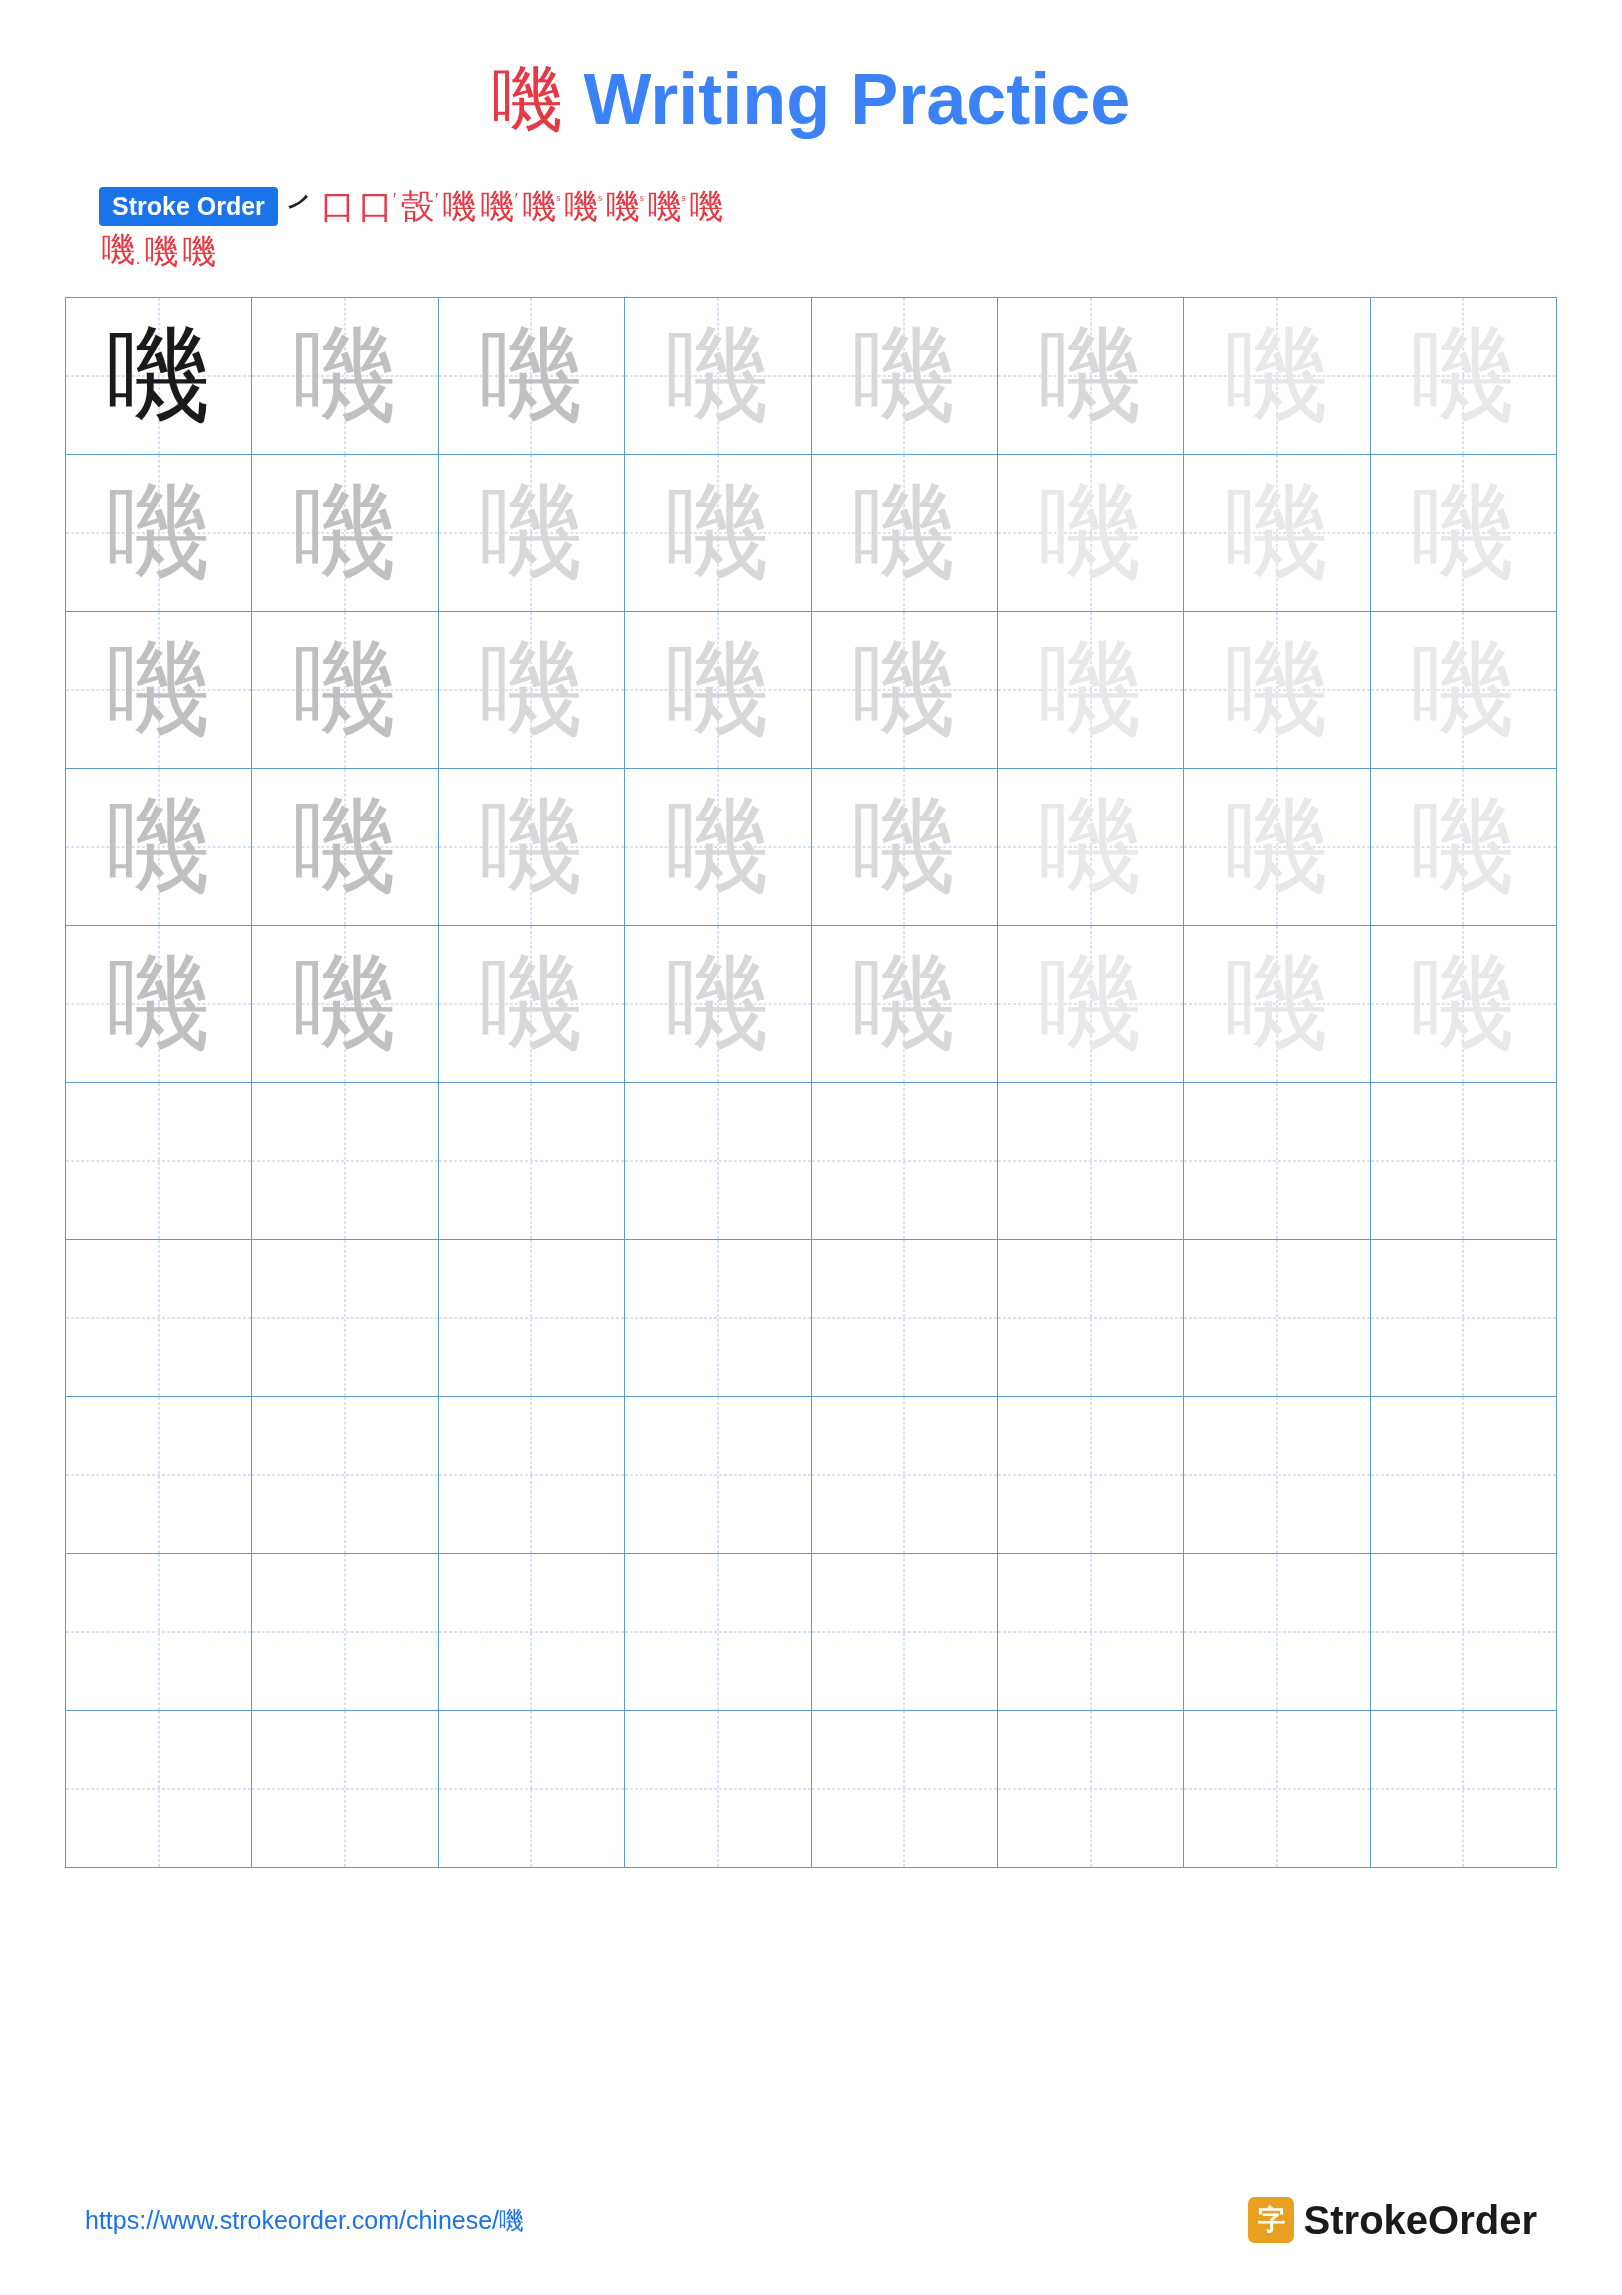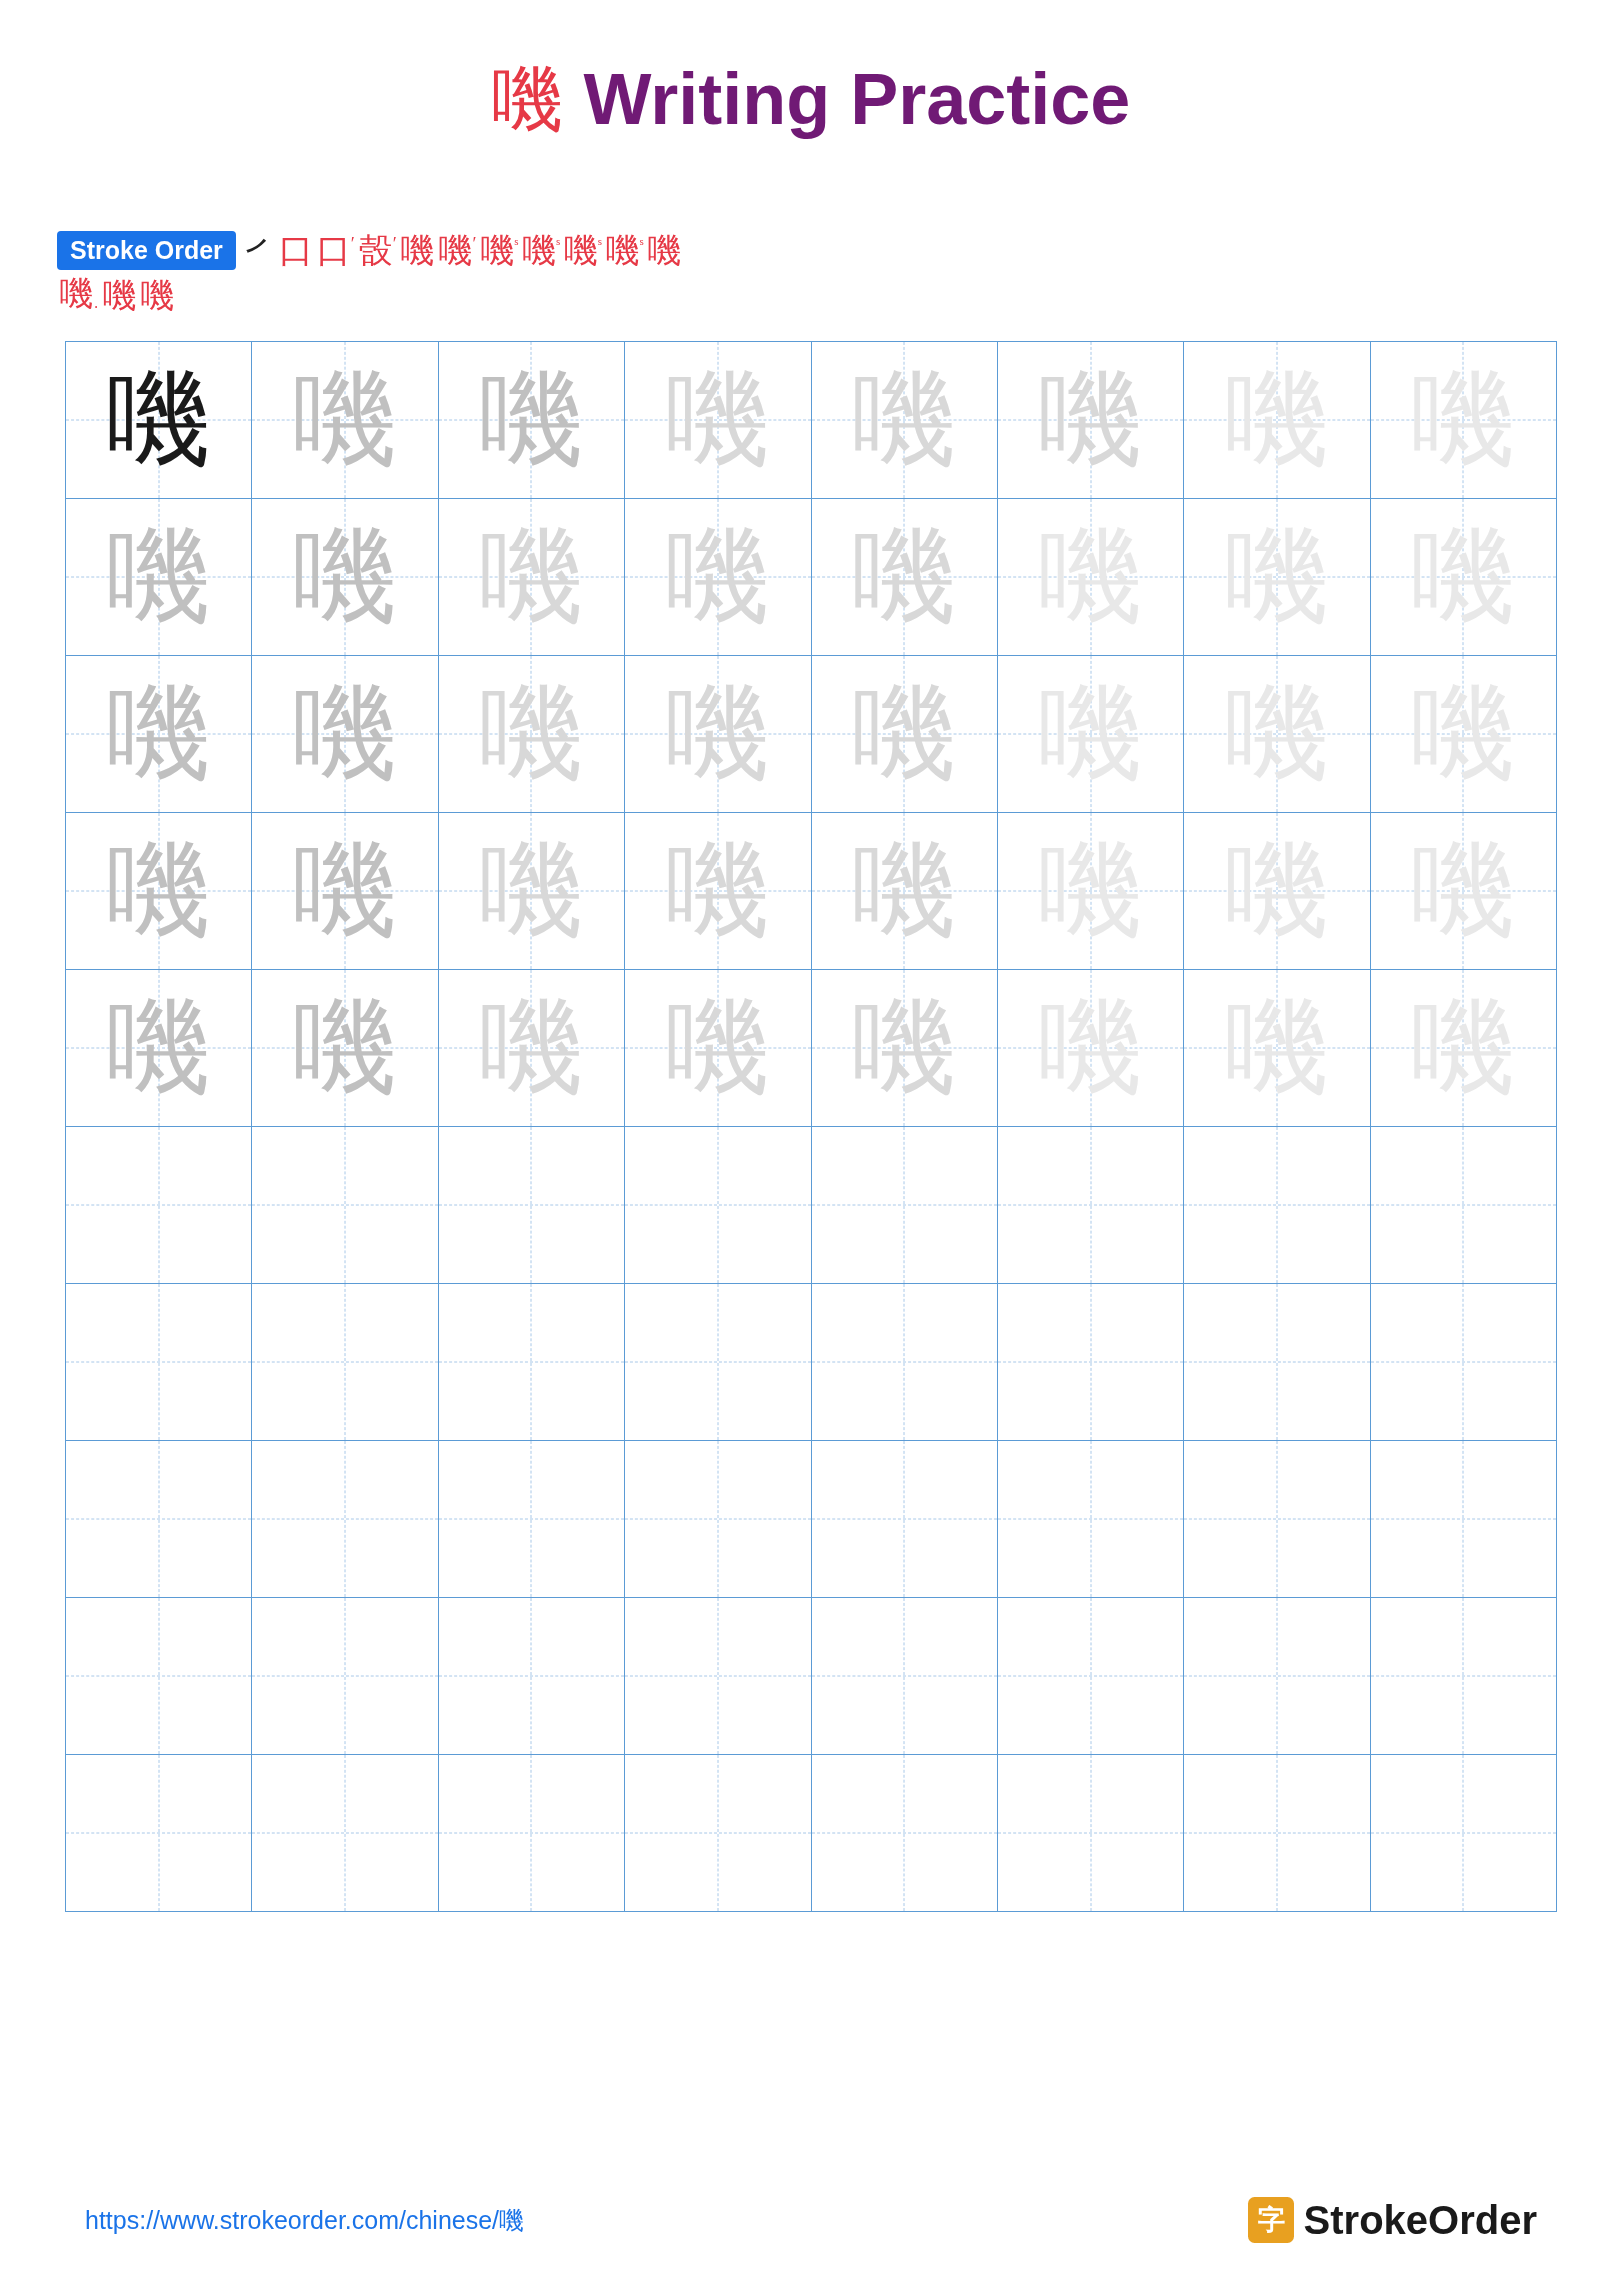--- a/index.html
+++ b/index.html
@@ -20,29 +20,28 @@
     }
 
     .title-char {
       font-size: 72px;
       color: #e63946;
       font-family: serif;
     }
 
     .title-text {
       font-size: 72px;
-      color: #701a75;
+      color: #3b82f6;
       font-weight: bold;
       font-family: Arial, sans-serif;
     }
 
     .stroke-order-section {
-      padding: 0 57px;
+      padding: 0 99px;
       margin-bottom: 26px;
-      margin-top: 44px;
     }
 
     .stroke-order-row {
       display: flex;
       align-items: center;
       flex-wrap: wrap;
       gap: 5.2px;
       margin-bottom: 6.5px;
     }
 

